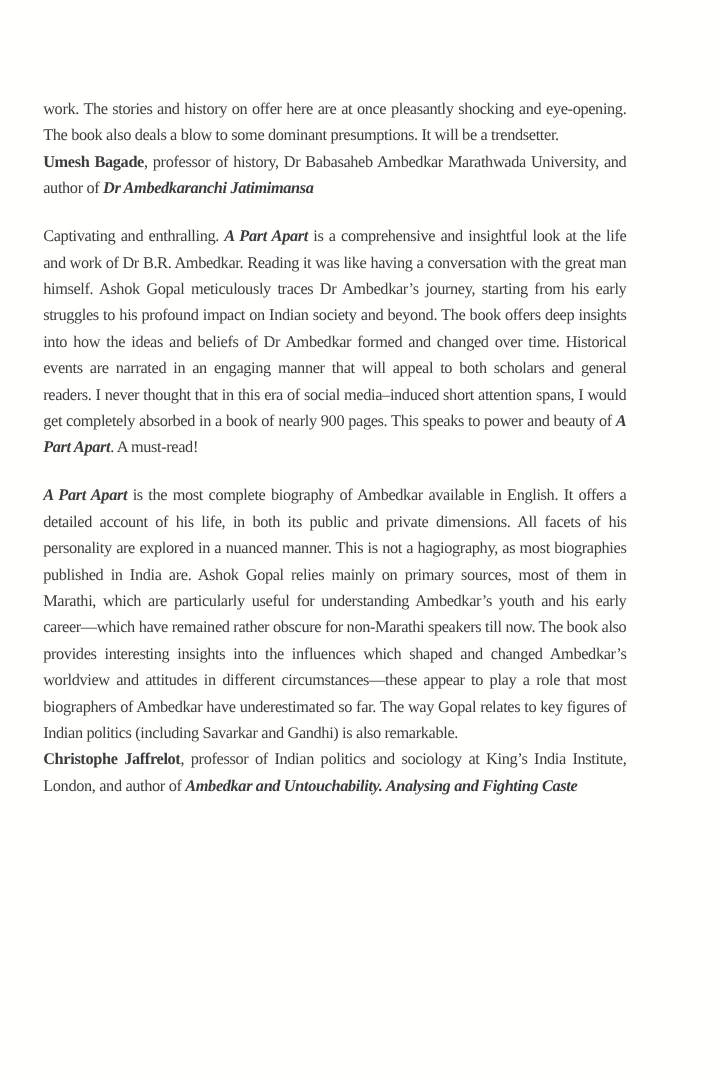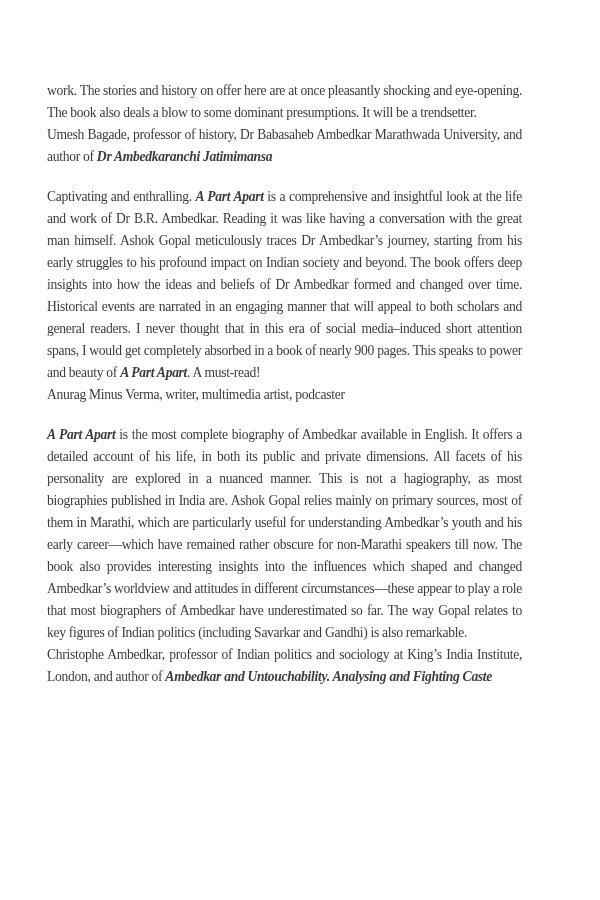--- a/index.html
+++ b/index.html
@@ -6,52 +6,51 @@
     margin: 0;
     padding: 0;
     background: #ffffff;
   }
   .page {
     position: relative;
     width: 600px;
     height: 900px;
     background: #fffffe;
     box-sizing: border-box;
-    padding: 80px 78px 0 47px;
+    padding: 80px 78px 0 36px;
     overflow: hidden;
     font-family: "Liberation Serif", "DejaVu Serif", serif;
     color: #3c3c3c;
   }
   .blurb {
     margin: 0 0 18px 0;
   }
   .review, .attribution {
     margin: 0;
     font-size: 13.6px;
     line-height: 22px;
     letter-spacing: -0.3px;
     text-align: justify;
     text-justify: inter-word;
   }
-  .run-b { font-weight: 400; }
+  .run-b { font-weight: 700; }
   .run-i { font-style: italic; font-weight: bold; }
 </style>
 </head>
 <body>
 
 <div class="page">
 
   <section class="blurb">
     <p class="review"><span>work. The stories and history on offer here are at once pleasantly shocking and eye-opening. The book also deals a blow to some dominant presumptions. It will be a trendsetter.</span></p>
     <p class="attribution"><span class="run-b">Umesh Bagade</span><span>, professor of history, Dr Babasaheb Ambedkar Marathwada University, and author of </span><span class="run-i">Dr Ambedkaranchi Jatimimansa</span></p>
   </section>
 
   <section class="blurb">
     <p class="review"><span>Captivating and enthralling. </span><span class="run-i">A Part Apart</span><span> is a comprehensive and insightful look at the life and work of Dr B.R. Ambedkar. Reading it was like having a conversation with the great man himself. Ashok Gopal meticulously traces Dr Ambedkar’s journey, starting from his early struggles to his profound impact on Indian society and beyond. The book offers deep insights into how the ideas and beliefs of Dr Ambedkar formed and changed over time. Historical events are narrated in an engaging manner that will appeal to both scholars and general readers. I never thought that in this era of social media–induced short attention spans, I would get completely absorbed in a book of nearly 900 pages. This speaks to power and beauty of </span><span class="run-i">A Part Apart</span><span>. A must-read!</span></p>
-    <p class="attribution"><span class="run-b">Anurag Minus Verma</span><span>, writer, multimedia artist, podcaster</span></p>
   </section>
 
   <section class="blurb">
     <p class="review"><span class="run-i">A Part Apart</span><span> is the most complete biography of Ambedkar available in English. It offers a detailed account of his life, in both its public and private dimensions. All facets of his personality are explored in a nuanced manner. This is not a hagiography, as most biographies published in India are. Ashok Gopal relies mainly on primary sources, most of them in Marathi, which are particularly useful for understanding Ambedkar’s youth and his early career—which have remained rather obscure for non-Marathi speakers till now. The book also provides interesting insights into the influences which shaped and changed Ambedkar’s worldview and attitudes in different circumstances—these appear to play a role that most biographers of Ambedkar have underestimated so far. The way Gopal relates to key figures of Indian politics (including Savarkar and Gandhi) is also remarkable.</span></p>
-    <p class="attribution"><span class="run-b">Christophe Ambedkar</span><span>, professor of Indian politics and sociology at King’s India Institute, London, and author of </span><span class="run-i">Ambedkar and Untouchability. Analysing and Fighting Caste</span></p>
+    <p class="attribution"><span class="run-b">Christophe Jaffrelot</span><span>, professor of Indian politics and sociology at King’s India Institute, London, and author of </span><span class="run-i">Ambedkar and Untouchability. Analysing and Fighting Caste</span></p>
   </section>
 
 </div>
 
 </body></html>

